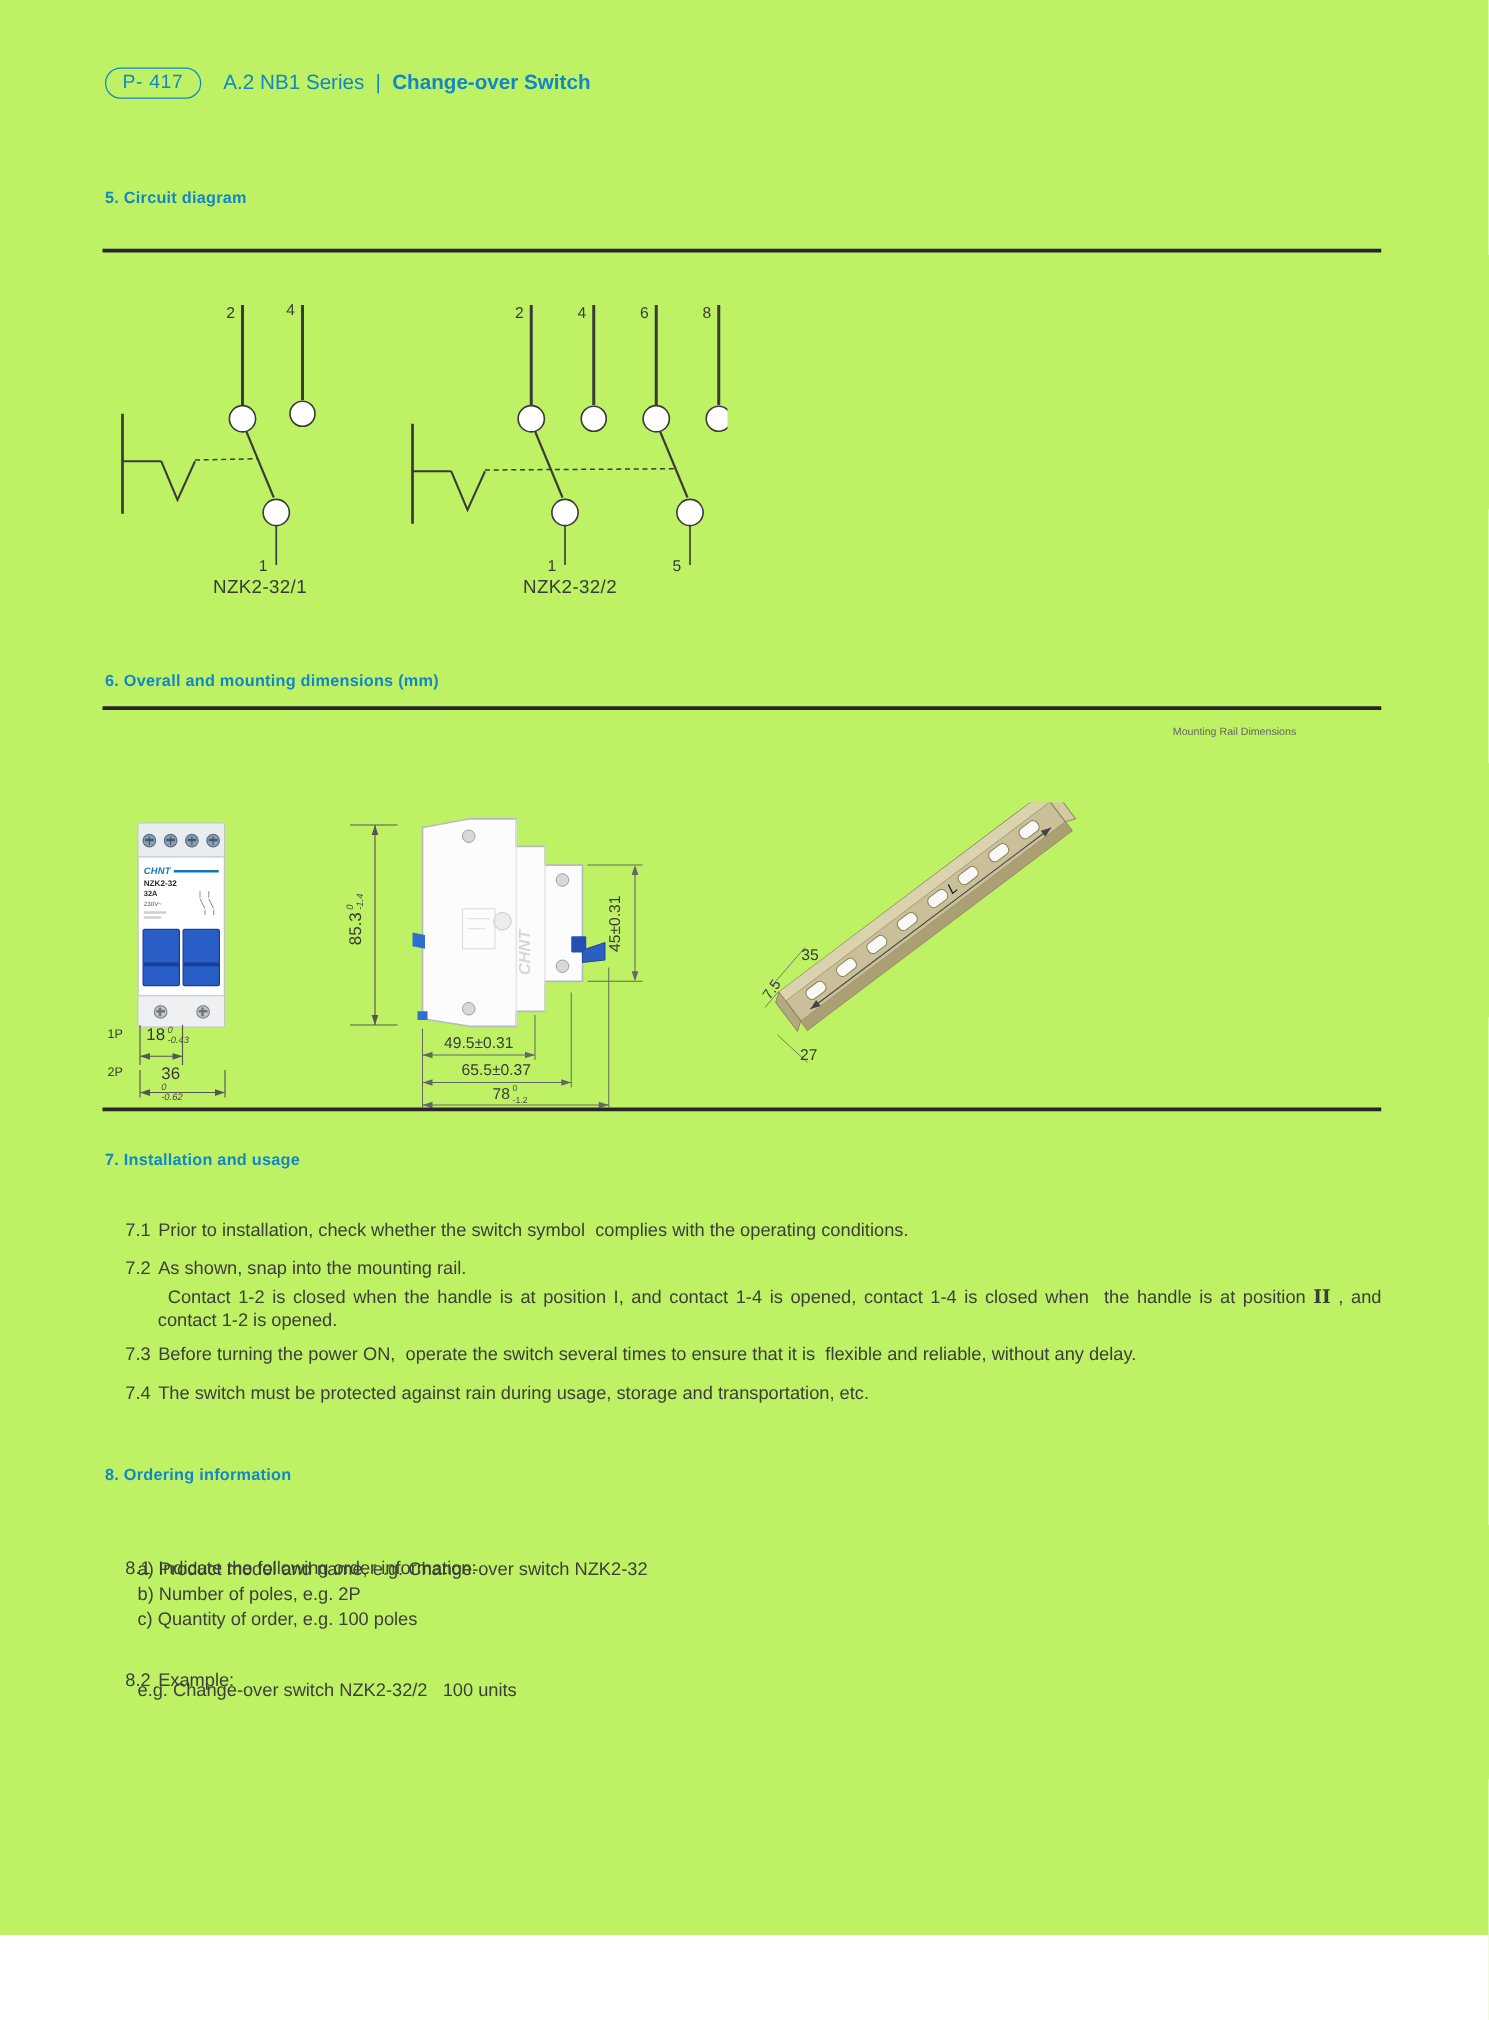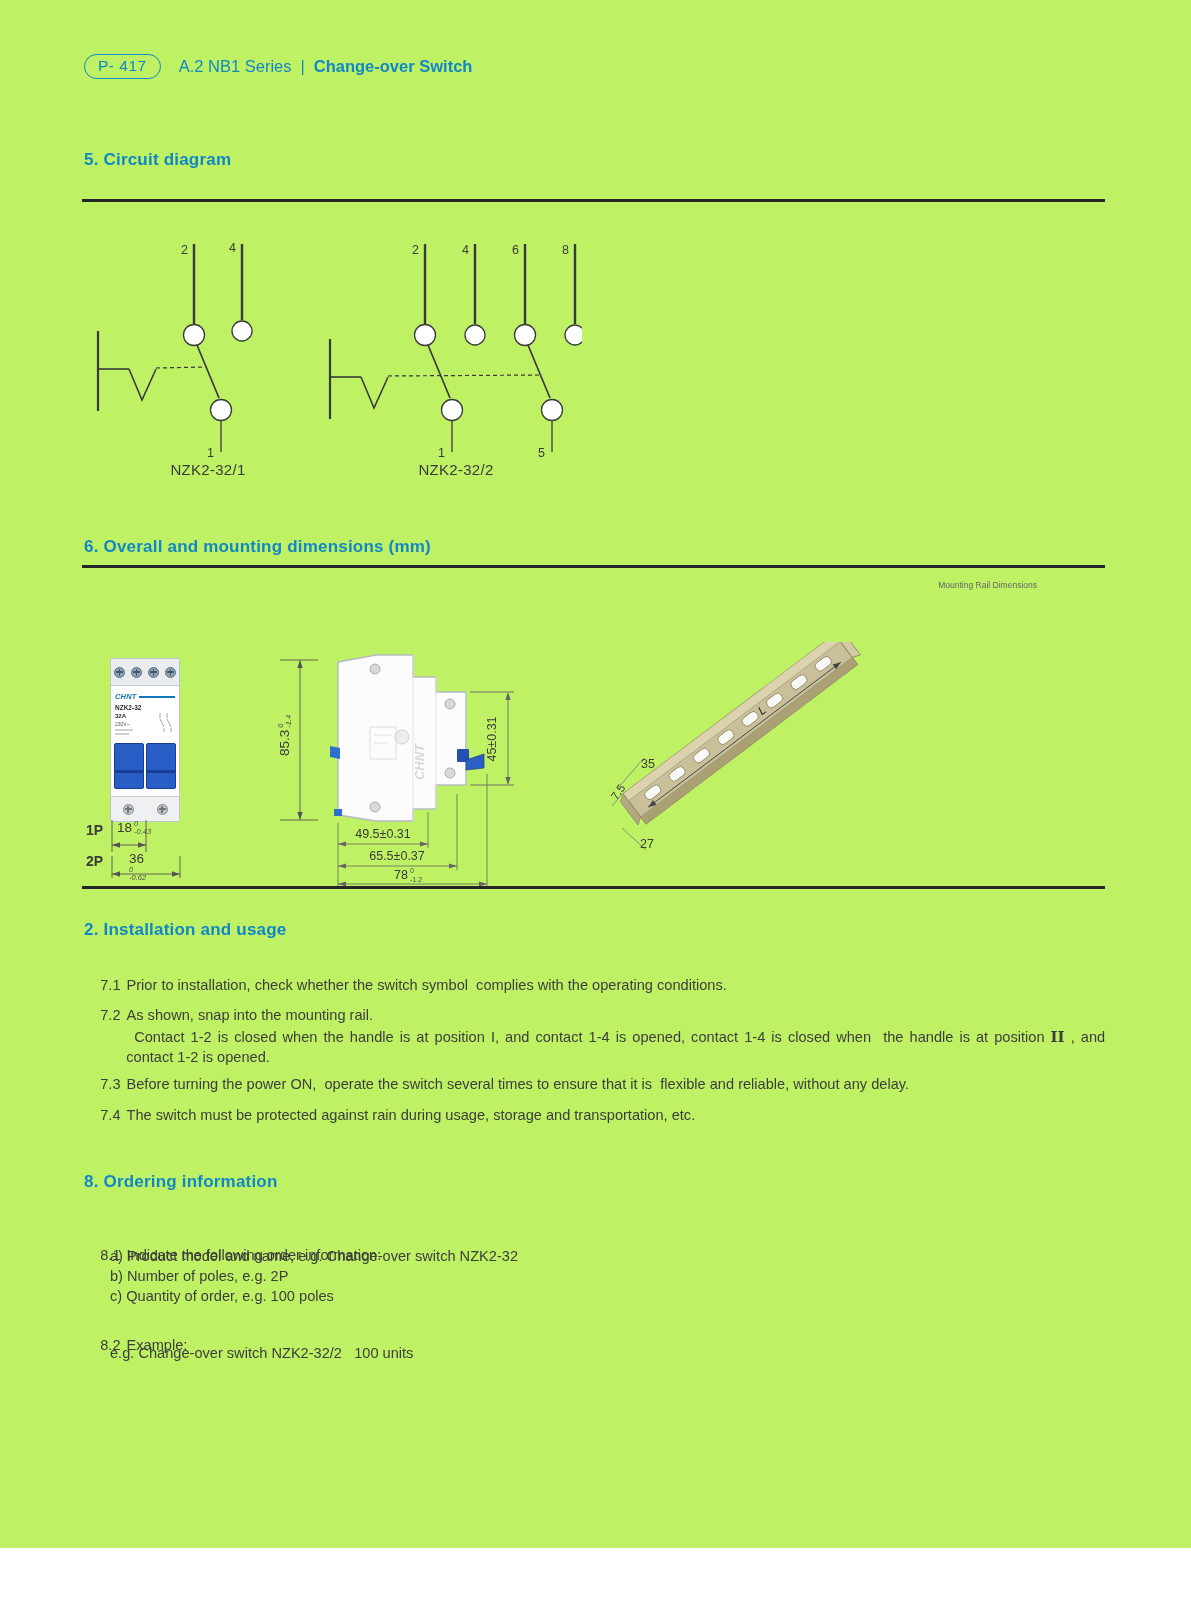--- a/index.html
+++ b/index.html
@@ -2,38 +2,38 @@
 <html><head>
 <meta charset="utf-8">
 <style>
   :root{ --accent:#1287c6; --ink:#3d3d3d; --rule:#262626; }
   html,body{margin:0;padding:0;background:#fff;}
   .page{position:relative;width:1191px;height:1548px;background:#bef264;overflow:hidden;
         font-family:"Liberation Sans","DejaVu Sans",sans-serif;color:var(--ink);}
   .abs{position:absolute;}
   svg{font-family:inherit;}
   .rule{position:absolute;left:82px;width:1023px;height:2.5px;background:var(--rule);}
-  .sec-title{position:absolute;font-size:17px;font-weight:bold;color:var(--accent);letter-spacing:.2px;}
+  .sec-title{position:absolute;font-size:13px;font-weight:bold;color:var(--accent);letter-spacing:.2px;}
   .txt{position:absolute;font-size:14.6px;color:var(--ink);white-space:pre-wrap;line-height:1.35;}
   .pnum{margin-right:6px;}
   .roman{font-family:"DejaVu Serif","Liberation Serif",serif;font-weight:bold;font-size:15px;}
   
   .hdr{position:absolute;left:84px;top:54px;display:flex;align-items:center;}
   .badge{border:1.7px solid var(--accent);border-radius:14px;color:var(--accent);
          font-size:15.5px;padding:2px 13px 3px 13px;letter-spacing:.5px;}
   .series{color:var(--accent);font-size:16.5px;margin-left:18px;}
   .divider{color:var(--accent);font-size:16.5px;margin:0 9px;}
   .prod{color:var(--accent);font-size:16.5px;font-weight:bold;}
   
   .clabel{position:absolute;width:120px;text-align:center;font-size:15px;color:#3a3a3a;letter-spacing:.3px;}
   .caption-small{position:absolute;font-size:8.5px;color:#666;}
   
   .dimstack{position:absolute;display:inline-flex;align-items:center;font-size:13.5px;color:#393939;white-space:nowrap;}
   .tol{display:inline-flex;flex-direction:column;margin-left:2px;font-size:7.5px;line-height:7.5px;color:#4a4a4a;}
-  .dlabel{position:absolute;font-size:14px;color:#393939;font-weight:bold;}
+  .dlabel{position:absolute;font-size:10px;color:#393939;}
   .rot90{transform:rotate(-90deg);transform-origin:center center;justify-content:center;width:100px;}
   .raillab{position:absolute;font-size:12.5px;color:#3a3a3a;}
   
   .device{position:absolute;left:110px;top:658px;width:70px;height:164px;background:#fff;
           border:1px solid #bfc5ca;border-radius:2px;box-sizing:border-box;}
   .d-top{position:absolute;left:0;right:0;top:0;height:26px;background:#e9edf0;border-bottom:1px solid #c6ccd2;
          display:flex;align-items:center;justify-content:space-around;}
   .screw{width:11px;height:11px;border-radius:50%;background:#8ba2b4;border:1px solid #5c7284;position:relative;box-sizing:border-box;}
   .screw::before{content:"";position:absolute;left:1px;right:1px;top:3.5px;height:1.6px;background:#46586a;}
   .screw::after{content:"";position:absolute;top:1px;bottom:1px;left:3.5px;width:1.6px;background:#46586a;}
@@ -301,21 +301,21 @@
       <polygon points="253,-12 245,-15 245,-9" fill="#444"></polygon>
       <text x="161" y="-17" font-size="12" font-style="italic" fill="#222" text-anchor="middle">L</text>
     </g>
   </svg>
   <div class="raillab" style="left:636px;top:757px;width:24px;text-align:center;">35</div>
   <div class="raillab" style="left:610px;top:786px;transform:rotate(-55deg);font-size:11.5px;">7.5</div>
   <div class="raillab" style="left:640px;top:837px;">27</div>
 
   <div class="rule" style="top:886px;"></div>
 
-  <div class="sec-title" style="left:84px;top:920px;">2. Installation and usage</div>
+  <div class="sec-title" style="left:84px;top:920px;">7. Installation and usage</div>
 
   <div class="txt" style="left:84px;top:956px;width:1010px;">
     <span class="pnum">7.1</span><span>Prior to installation, check whether the switch symbol  complies with the operating conditions.</span>
   </div>
   <div class="txt" style="left:84px;top:986px;width:1010px;">
     <span class="pnum">7.2</span><span>As shown, snap into the mounting rail.</span>
   </div>
   <div class="txt" style="left:110px;top:1007px;width:1000px;word-spacing:2px;">
     <span>Contact 1-2 is closed when the handle is at position I, and contact 1-4 is opened, contact 1-4 is closed when  the handle is at position </span><span class="roman">II</span><span> , and</span>
   </div>

